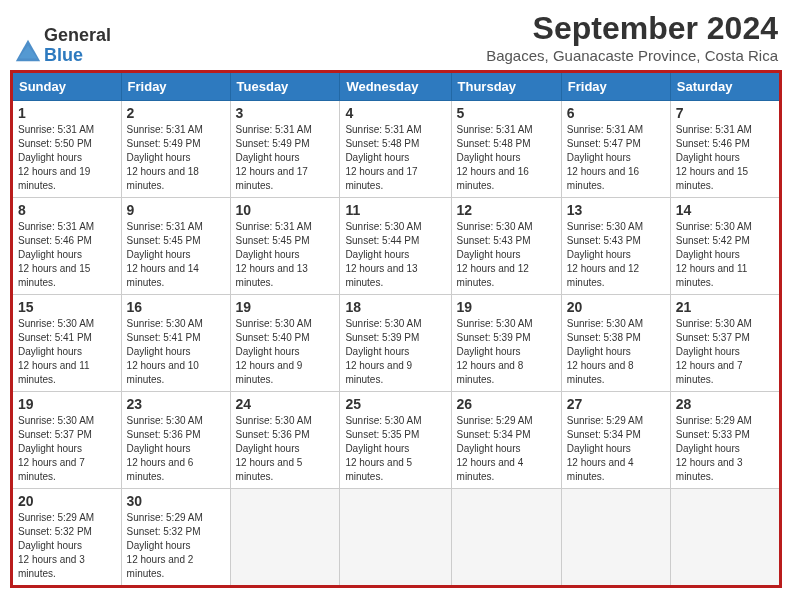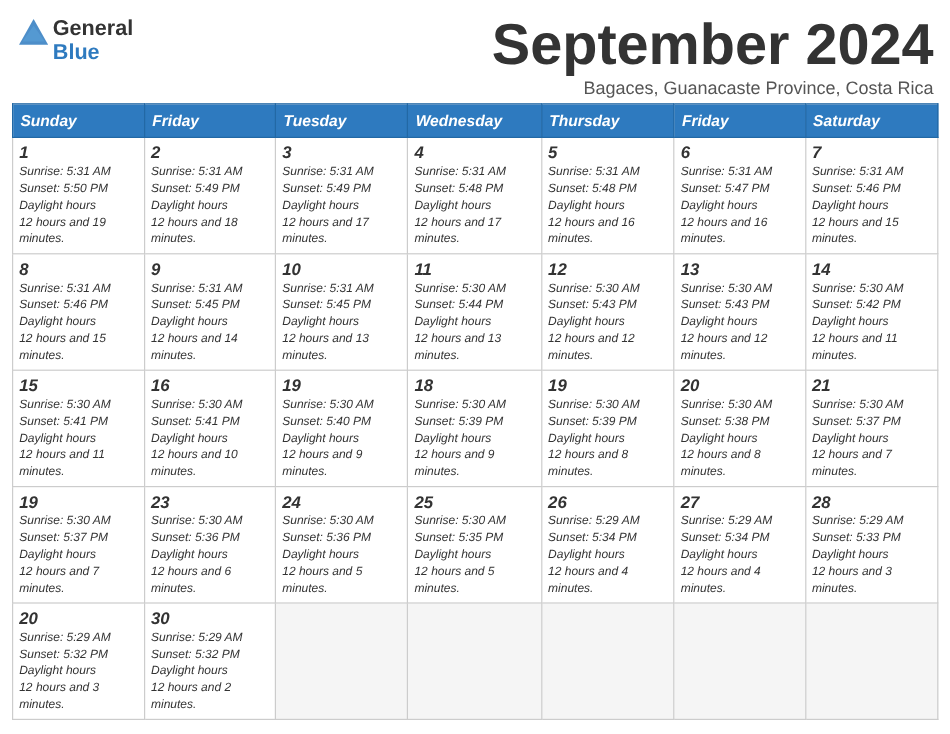--- a/index.html
+++ b/index.html
@@ -12,22 +12,22 @@
     }
     .header {
       display: flex;
       align-items: flex-start;
       justify-content: space-between;
       margin-bottom: 4px;
       padding: 0 4px;
     }
     .logo {
       display: flex;
-      align-items: flex-start;
-      margin-top: 4px;
+      align-items: flex-end;
+      margin-top: 16px;
     }
     .logo-text {
       display: flex;
       flex-direction: column;
       line-height: 1.1;
     }
     .logo-general {
       font-size: 18px;
       font-weight: bold;
       color: #333;
@@ -39,33 +39,32 @@
     }
     .logo-icon {
       width: 28px;
       height: 28px;
       margin-right: 2px;
     }
     .title-block {
       text-align: right;
     }
     .month-title {
-      font-size: 48px;
+      font-size: 32px;
       font-weight: bold;
       color: #333;
     }
     .subtitle {
       font-size: 15px;
       color: #555;
     }
     .calendar {
       width: 100%;
       border-collapse: collapse;
-      border: 1px solid #b91c1c;
-      font-style: italic;
+      border: 3px solid #b91c1c;
     }
     .calendar th {
       background-color: #2e7abf;
       color: #fff;
       text-align: left;
       padding: 6px 6px;
       font-size: 13px;
       font-weight: bold;
       border: 1px solid #2268a5;
     }

